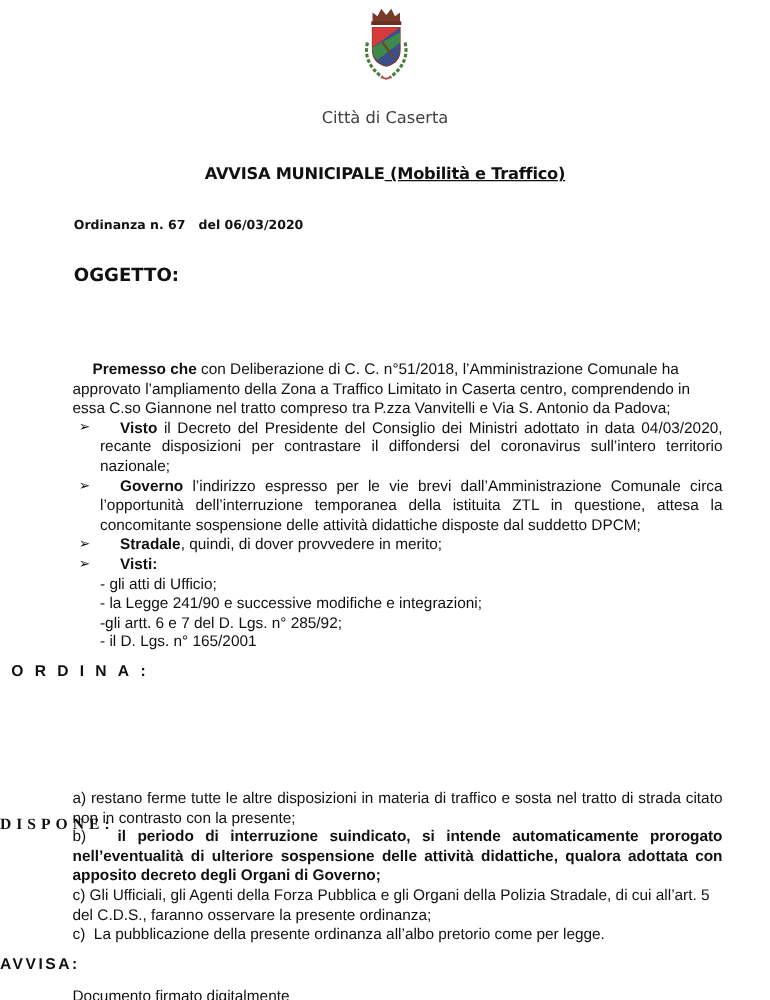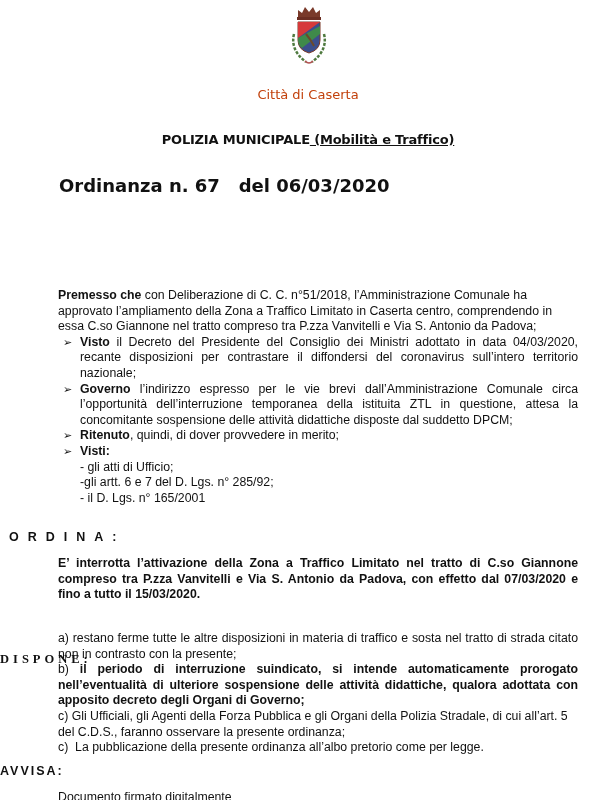--- a/index.html
+++ b/index.html
@@ -5,47 +5,47 @@
     html, body { margin: 0; padding: 0; }
     body {
       width: 616px; height: 800px; overflow: hidden;
       background: #ffffff; color: #111111;
       font-family: "Liberation Sans", sans-serif;
       position: relative;
     }
     .page { position: absolute; inset: 0; }
     .logo { position: absolute; left: 286px; top: 4px; width: 46px; height: 72px; }
     .city { position: absolute; left: 0; right: 0; top: 87px; text-align: center;
-      font-family: "DejaVu Sans", sans-serif; font-size: 13px; color: #c2410c; }
+      font-family: "DejaVu Sans", sans-serif; font-size: 13px; color: #404040; }
     .dept { position: absolute; left: 0; right: 0; top: 132px; text-align: center;
       font-family: "DejaVu Sans", sans-serif; font-size: 13px; font-weight: bold; letter-spacing: -0.2px; }
     .dept .norm { font-weight: bold; text-decoration: underline; }
     .ord { position: absolute; left: 59px; top: 175px;
-      font-family: "DejaVu Sans", sans-serif; font-size: 18px; font-weight: bold; }
+      font-family: "DejaVu Sans", sans-serif; font-size: 10px; font-weight: bold; }
     .ord span { white-space: pre; }
     .subj { position: absolute; left: 59px; top: 213px;
       font-family: "DejaVu Sans", sans-serif; font-size: 14.5px; font-weight: bold; display: flex; }
     .subj .lbl { width: 96px; }
     .subj .txt { line-height: 18px; }
     .body { position: absolute; left: 58px; width: 520px; font-size: 12.3px; line-height: 15.6px;
       font-family: "Liberation Sans", sans-serif; color: #111; }
     .p1 { top: 288px; }
     .bul { position: relative; padding-left: 22px; }
     .bul .arrow { position: absolute; left: 5px; top: 0; font-size: 11px; }
     .just { text-align: justify; }
     .visti-list { padding-left: 22px; }
     .center-h { position: absolute; left: 0; right: 0; font-weight: bold;
       font-size: 12.5px; font-family: "Liberation Sans", sans-serif; }
     .ordina { top: 530px; letter-spacing: 9px; padding-left: 9px; }
     .ord-text { top: 556px; font-weight: bold; text-align: justify; }
     .dispone { top: 652px; letter-spacing: 4px; font-family: Liberation Serif, serif; }
     .disp-body { top: 631px; }
     .avvisa { top: 764px; letter-spacing: 2px; }
     .firm { top: 790px; }
-    b { font-weight: bold; }
+    b { font-weight: bold; margin-left: 16px; }
   </style>
 </head>
 <body>
 
 <div class="page">
 
   <svg class="logo" viewBox="0 0 46 72">
 
     <path d="M12 14 L12 6 L16 9 L19 3 L23 8 L27 3 L30 9 L34 6 L34 14 Z" fill="#7a3a2a"></path>
     <rect x="11" y="13" width="24" height="3" fill="#6b2e22"></rect>
@@ -56,51 +56,52 @@
     <path d="M20 30 Q25 36 28 42" stroke="#6b4a2a" stroke-width="2" fill="none"></path>
 
     <path d="M8 30 Q4 46 20 58" stroke="#4f7a3f" stroke-width="2.5" fill="none" stroke-dasharray="3 1.5"></path>
     <path d="M38 30 Q42 46 26 58" stroke="#4f7a3f" stroke-width="2.5" fill="none" stroke-dasharray="3 1.5"></path>
     <path d="M19 57 Q23 61 27 57" stroke="#b05050" stroke-width="1.5" fill="none"></path>
   </svg>
 
   <div class="city">Città di Caserta</div>
 
   <div class="dept">
-    <span>POLIZIA MUNICIPALE</span><span class="norm"> (Mobilità e Traffico)</span>
+    <span>AVVISA MUNICIPALE</span><span class="norm"> (Mobilità e Traffico)</span>
   </div>
 
   <div class="ord">
     <span>Ordinanza n. 67</span><span>   </span><span>del 06/03/2020</span>
   </div>
 
   <div class="subj">
+    <div class="lbl">OGGETTO:</div>
   </div>
 
   <div class="body p1">
     <div><b>Premesso che</b><span> con Deliberazione di C. C. n°51/2018, l’Amministrazione Comunale ha approvato l’ampliamento della Zona a Traffico Limitato in Caserta centro, comprendendo in essa  C.so Giannone nel tratto compreso tra P.zza Vanvitelli e Via S. Antonio da Padova;</span></div>
 
     <div class="bul just"><span class="arrow">➢</span><b>Visto</b><span> il Decreto del Presidente del Consiglio dei Ministri adottato in data 04/03/2020, recante disposizioni per contrastare il diffondersi del coronavirus sull’intero territorio nazionale;</span></div>
 
     <div class="bul just"><span class="arrow">➢</span><b>Governo</b><span> l’indirizzo espresso per le vie brevi dall’Amministrazione Comunale circa l’opportunità dell’interruzione temporanea della istituita ZTL in questione, attesa la concomitante sospensione delle attività didattiche disposte dal suddetto DPCM;</span></div>
 
-    <div class="bul"><span class="arrow">➢</span><b>Ritenuto</b><span>, quindi, di dover provvedere in merito;</span></div>
+    <div class="bul"><span class="arrow">➢</span><b>Stradale</b><span>, quindi, di dover provvedere in merito;</span></div>
 
     <div class="bul"><span class="arrow">➢</span><b>Visti:</b></div>
 
     <div class="visti-list">
       <div>- gli atti di Ufficio;</div>
+      <div>- la Legge 241/90 e successive modifiche e integrazioni;</div>
       <div>-gli artt. 6 e  7 del D. Lgs. n° 285/92;</div>
       <div>- il D. Lgs. n° 165/2001</div>
     </div>
   </div>
 
   <div class="center-h ordina">ORDINA:</div>
 
-  <div class="body ord-text">E’ interrotta l’attivazione della Zona a Traffico Limitato nel tratto di C.so Giannone compreso tra P.zza Vanvitelli e Via S. Antonio da Padova, con effetto dal 07/03/2020 e fino a tutto il 15/03/2020.</div>
 
   <div class="center-h dispone">DISPONE:</div>
 
   <div class="body disp-body">
     <div class="just"><span>a) </span><span>restano ferme tutte le altre disposizioni in materia di traffico e sosta nel tratto di strada citato non in contrasto con la presente;</span></div>
     <div class="just"><span>b) </span><b>il periodo di interruzione suindicato, si intende automaticamente prorogato nell’eventualità di ulteriore sospensione delle attività didattiche, qualora adottata con apposito decreto degli Organi di Governo;</b></div>
     <div><span>c) </span><span>Gli Ufficiali, gli Agenti della Forza Pubblica e gli Organi della Polizia Stradale, di cui all’art. 5 del  C.D.S., faranno osservare la presente ordinanza;</span></div>
     <div><span style="white-space:pre">c)  </span><span>La pubblicazione della presente ordinanza all’albo pretorio come per legge.</span></div>
   </div>
 

